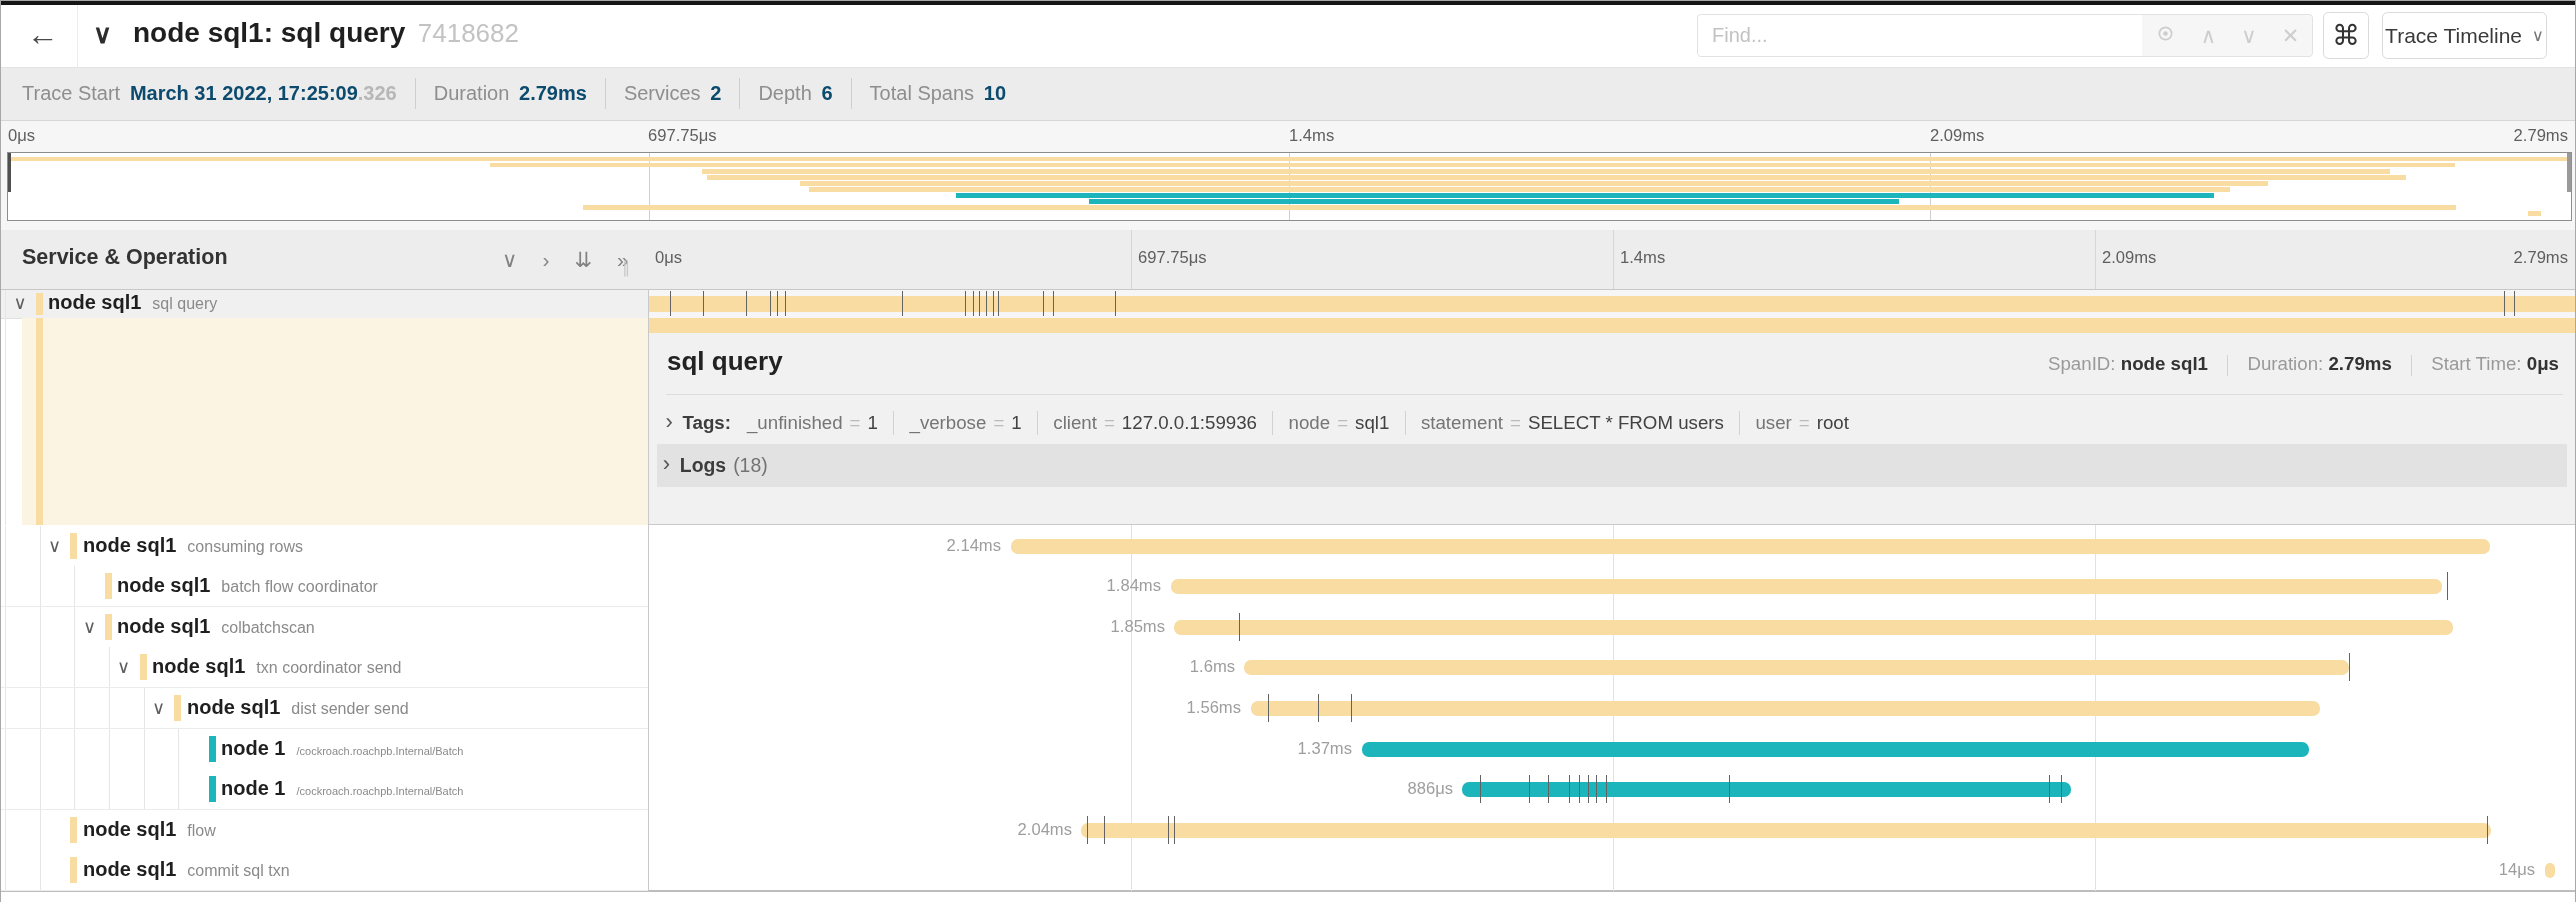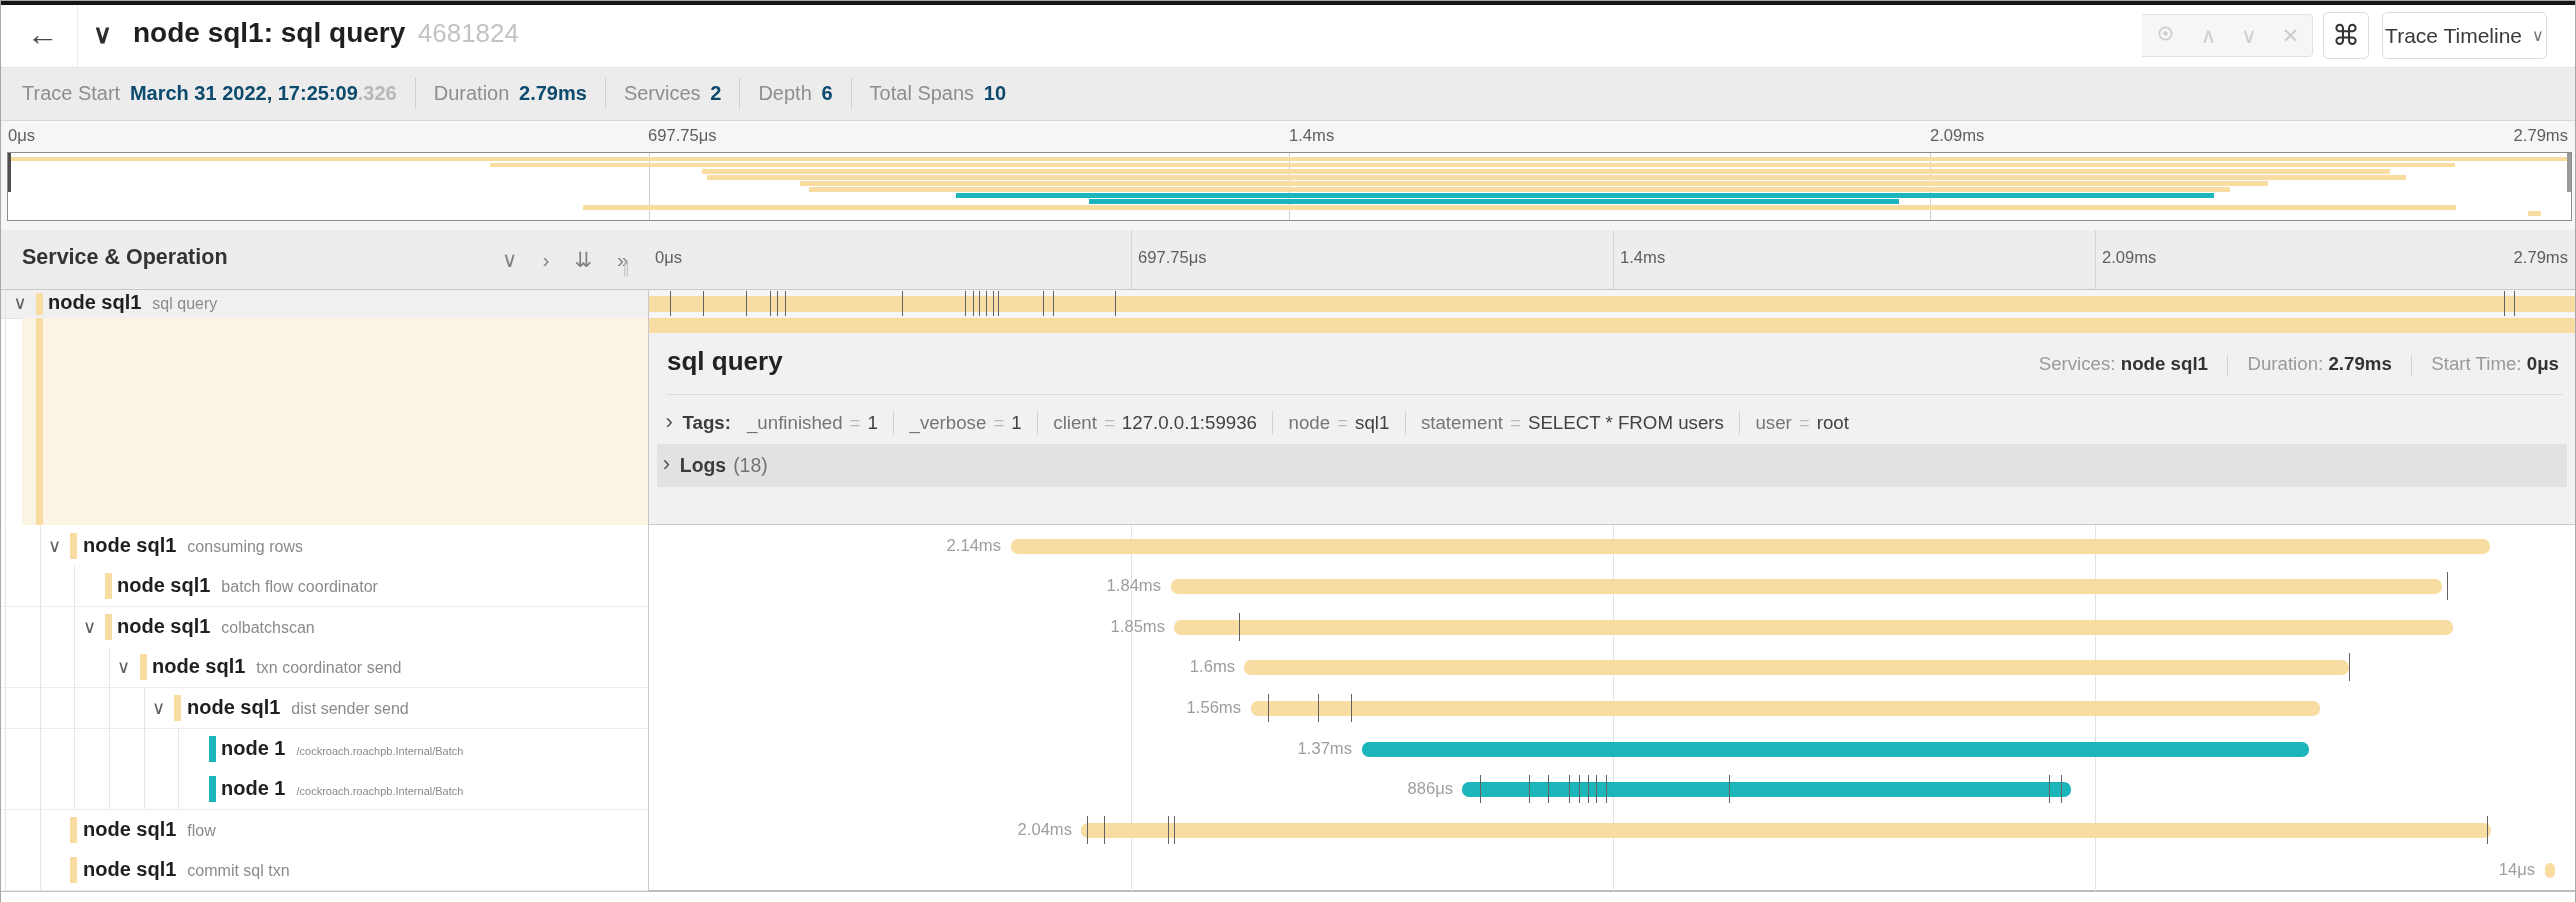--- a/index.html
+++ b/index.html
@@ -92,21 +92,22 @@
 </head>
 <body>
 
 <div id="app">
   <div class="topstrip"></div>
 
   <div class="header">
     <div class="back-btn">←</div>
     <div class="hdr-sep"></div>
     <div class="title-chevron">∨</div>
-    <div class="trace-title"><span>node sql1: sql query</span><span class="trace-id">4681824</span></div>
+    <div class="trace-title"><span>node sql1: sql query</span><span class="trace-id">7418682</span></div>
+    <input class="find-input" placeholder="Find..." style="">
     <div class="find-btns">
       <span>
         <svg width="21" height="21" viewBox="0 0 24 24" fill="none" stroke="#cdcdcd" stroke-width="2">
             <circle cx="12" cy="12" r="7"></circle>
             <circle cx="12" cy="12" r="1.6" fill="#cdcdcd"></circle>
           </svg>
       </span>
       <span>∧</span>
       <span>∨</span>
       <span>✕</span>
@@ -347,21 +348,21 @@
       </div>
     </div>
 
   <div class="detail-cream"></div>
   <div class="detail-guide"></div>
   <div class="detail-accent" id="detail-accent" style="background: rgb(248, 220, 161);"></div>
   <div class="detail-panel">
     <div class="detail-topbar" id="detail-topbar" style="background: rgb(248, 220, 161);"></div>
     <div class="detail-title">sql query</div>
     <div class="detail-meta">
-      <span>Services:</span>
+      <span>SpanID:</span>
       <b>node sql1</b>
       <span class="meta-sep"></span>
       <span>Duration:</span>
       <b>2.79ms</b>
       <span class="meta-sep"></span>
       <span>Start Time:</span>
       <b>0μs</b>
     </div>
     <div class="detail-divider"></div>
     <div class="tags-row">

